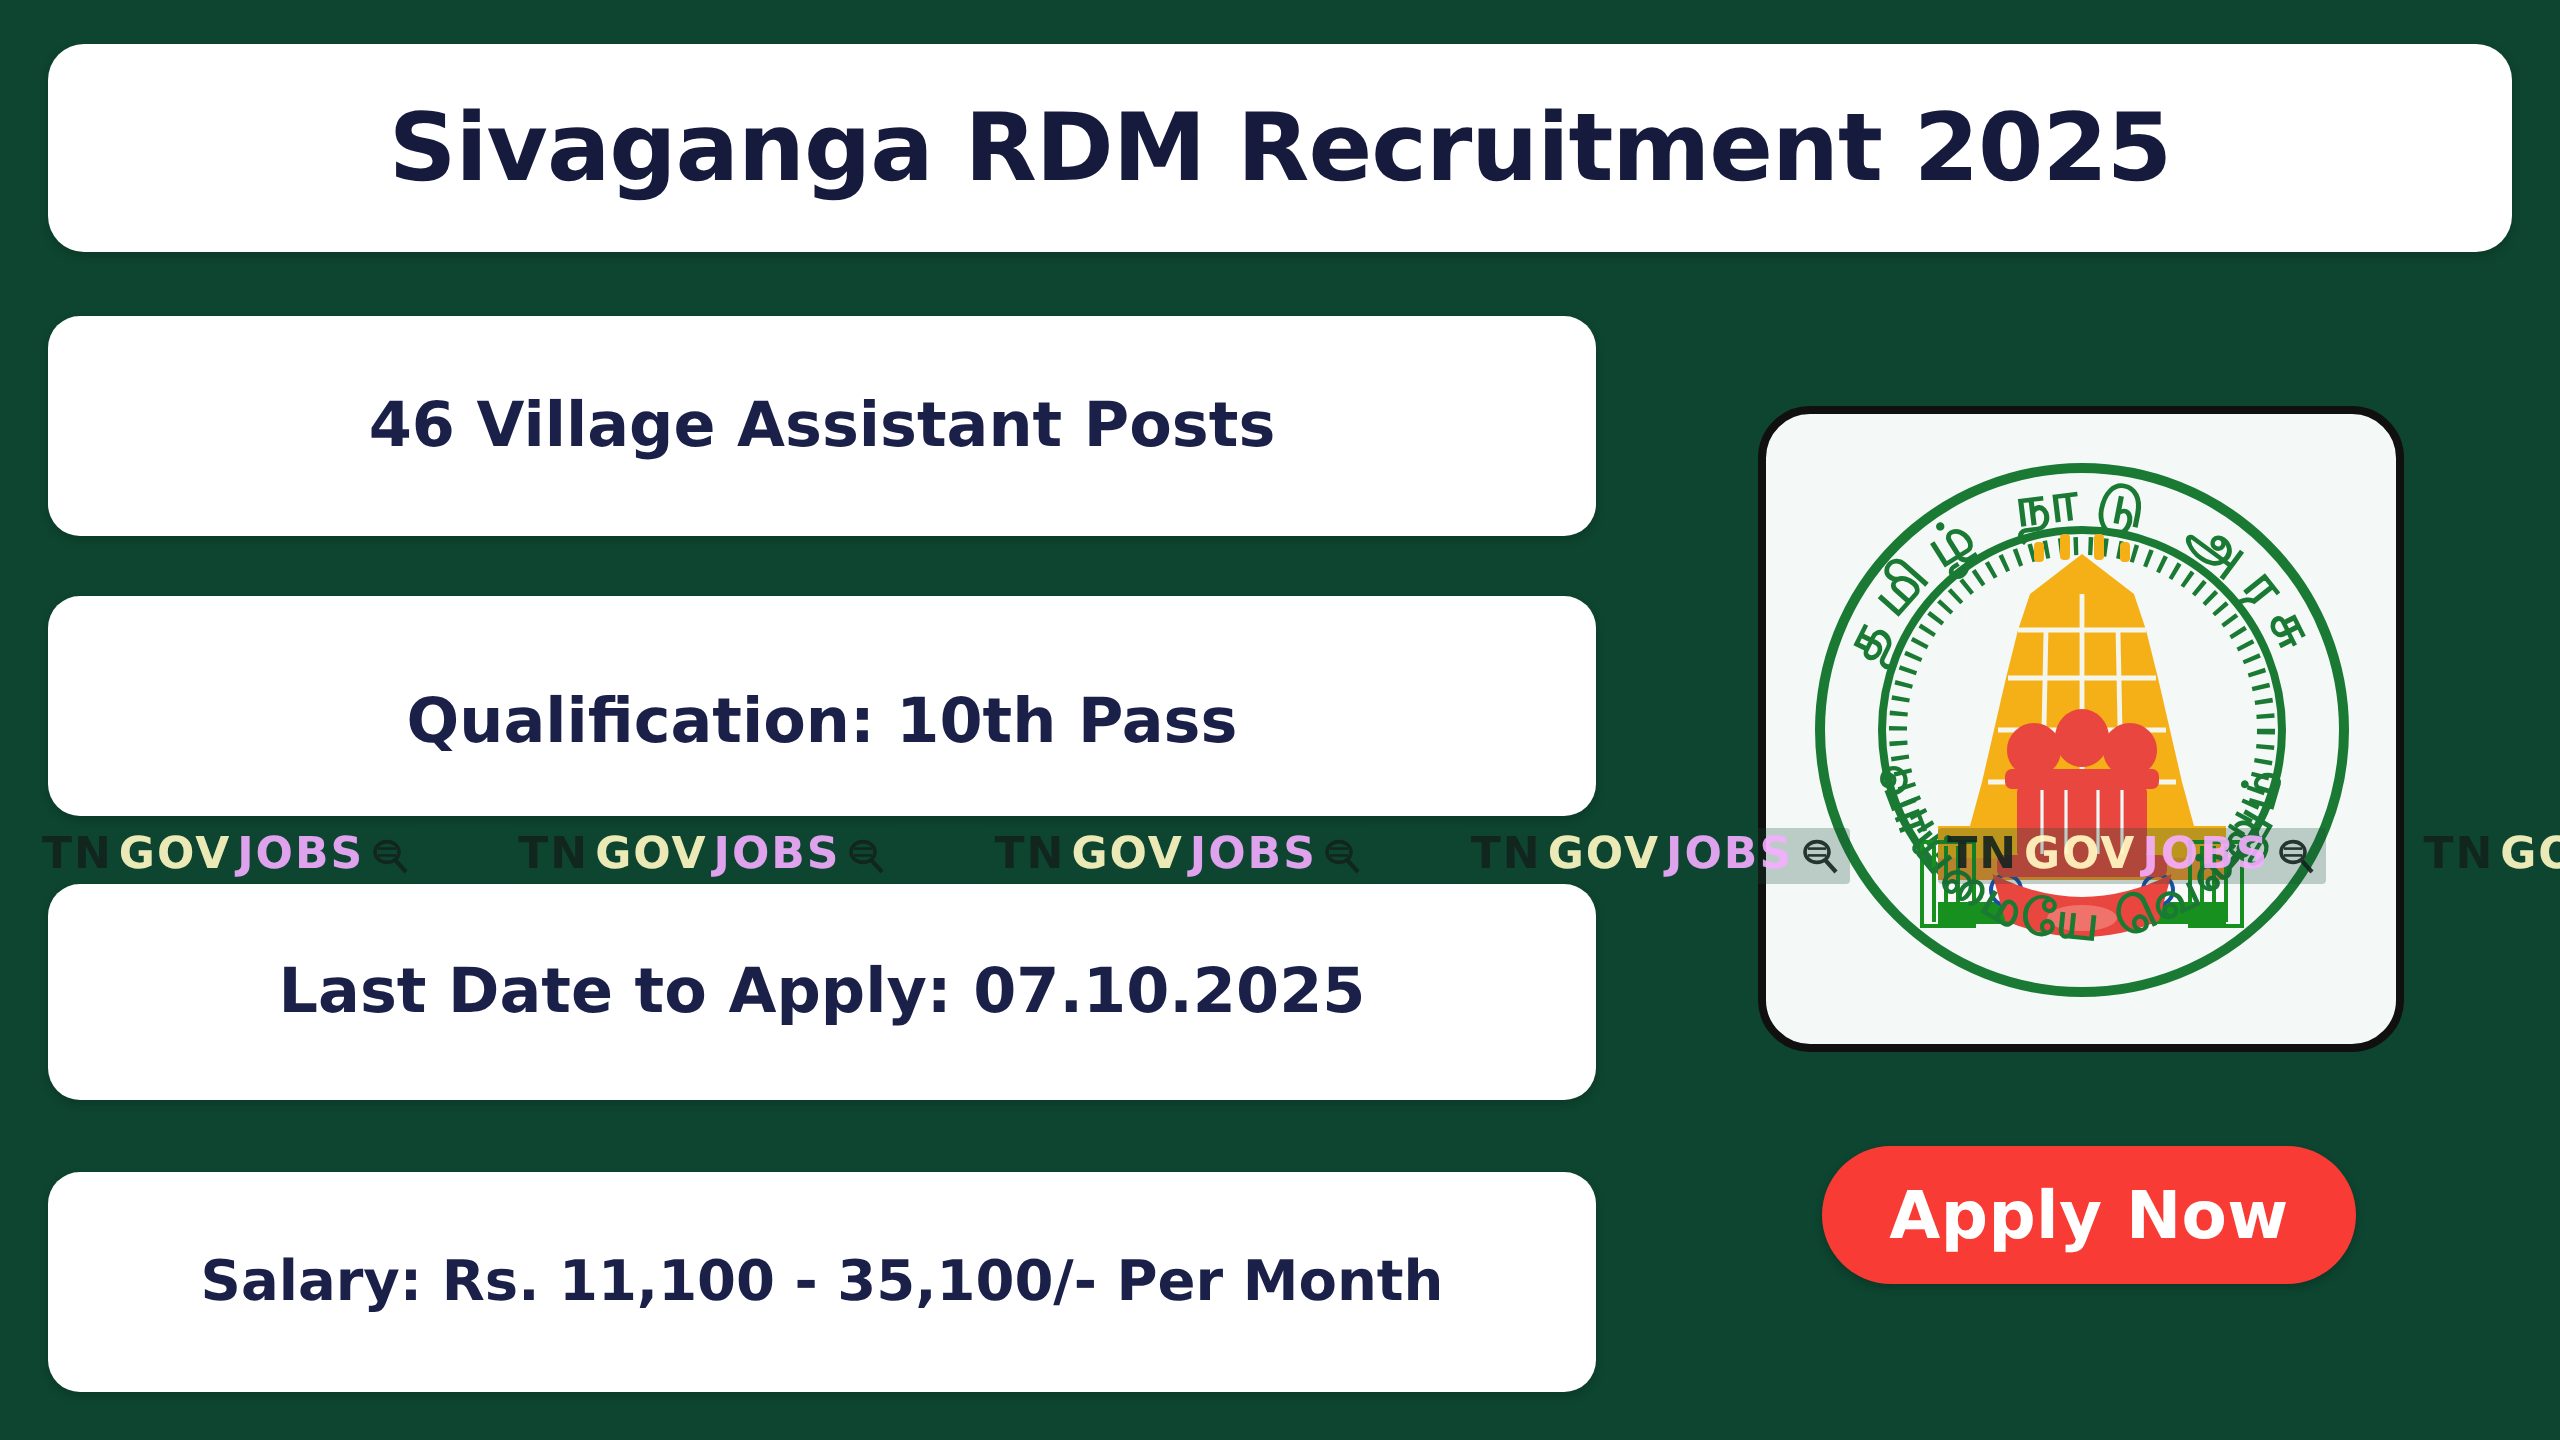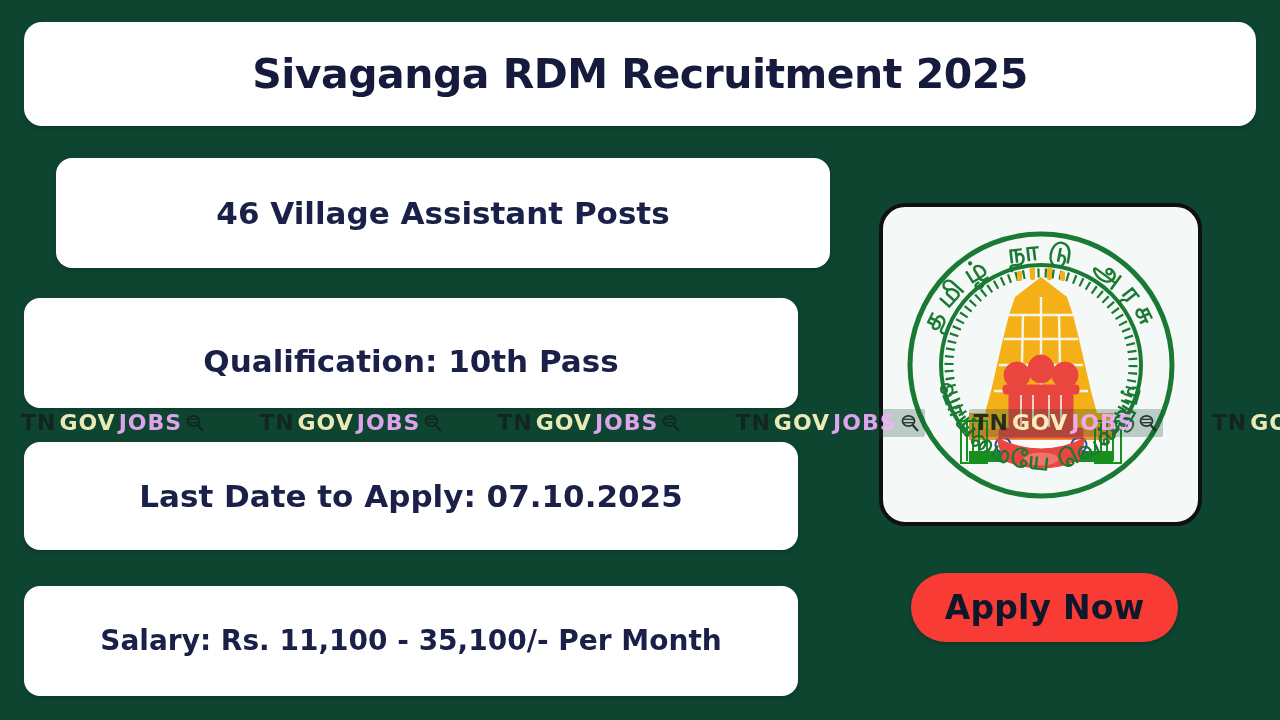--- a/index.html
+++ b/index.html
@@ -32,21 +32,21 @@
     background: #ffffff;
     border-radius: 18px;
     display: flex;
     align-items: center;
     justify-content: center;
     box-sizing: border-box;
     box-shadow: 0 2px 5px rgba(0,0,0,0.18);
   }
   .title-text {
     color: #161b3d;
-    font-size: 41px;
+    font-size: 47px;
     font-weight: 700;
     letter-spacing: -0.5px;
     white-space: nowrap;
     font-family: "DejaVu Sans", sans-serif;
   }
 
   
   .info-col {
     position: absolute;
     left: 24px;
@@ -61,21 +61,21 @@
     background: #ffffff;
     border-radius: 16px;
     display: flex;
     align-items: center;
     justify-content: center;
     box-sizing: border-box;
     box-shadow: 0 2px 5px rgba(0,0,0,0.18);
     text-align: center;
     padding: 0 14px;
   }
-  .info-card.c0 { top: 0px;   height: 110px; margin-left: 32px; }
+  .info-card.c0 { top: 0px;   height: 110px; }
   .info-card.c1 { top: 140px; height: 110px; }
   .info-card.c2 { top: 284px; height: 108px; }
   .info-card.c3 { top: 428px; height: 110px; }
 
   .info-text {
     color: #1a2048;
     font-weight: 700;
     line-height: 1.1;
     font-family: "DejaVu Sans", sans-serif;
     white-space: nowrap;
@@ -106,42 +106,42 @@
   
   .apply-btn {
     position: absolute;
     left: 911px;
     top: 573px;
     width: 267px;
     height: 69px;
     background: #f93b35;
     border: none;
     border-radius: 36px;
-    color: #0f172a;
+    color: #ffffff;
     font-size: 33px;
     font-weight: 700;
     font-family: "DejaVu Sans", sans-serif;
     cursor: pointer;
     letter-spacing: 0.2px;
     box-shadow: 0 2px 4px rgba(0,0,0,0.2);
     display: flex;
     align-items: center;
     justify-content: center;
     padding: 0;
   }
 
   
   .watermark-row {
     position: absolute;
     left: 0;
     top: 404px;
     width: 1280px;
     height: 38px;
     display: flex;
-    align-items: center;
+    align-items: flex-end;
     gap: 44px;
     padding-left: 16px;
     box-sizing: border-box;
     pointer-events: none;
     overflow: hidden;
   }
   .wm {
     display: flex;
     align-items: center;
     gap: 3px;

